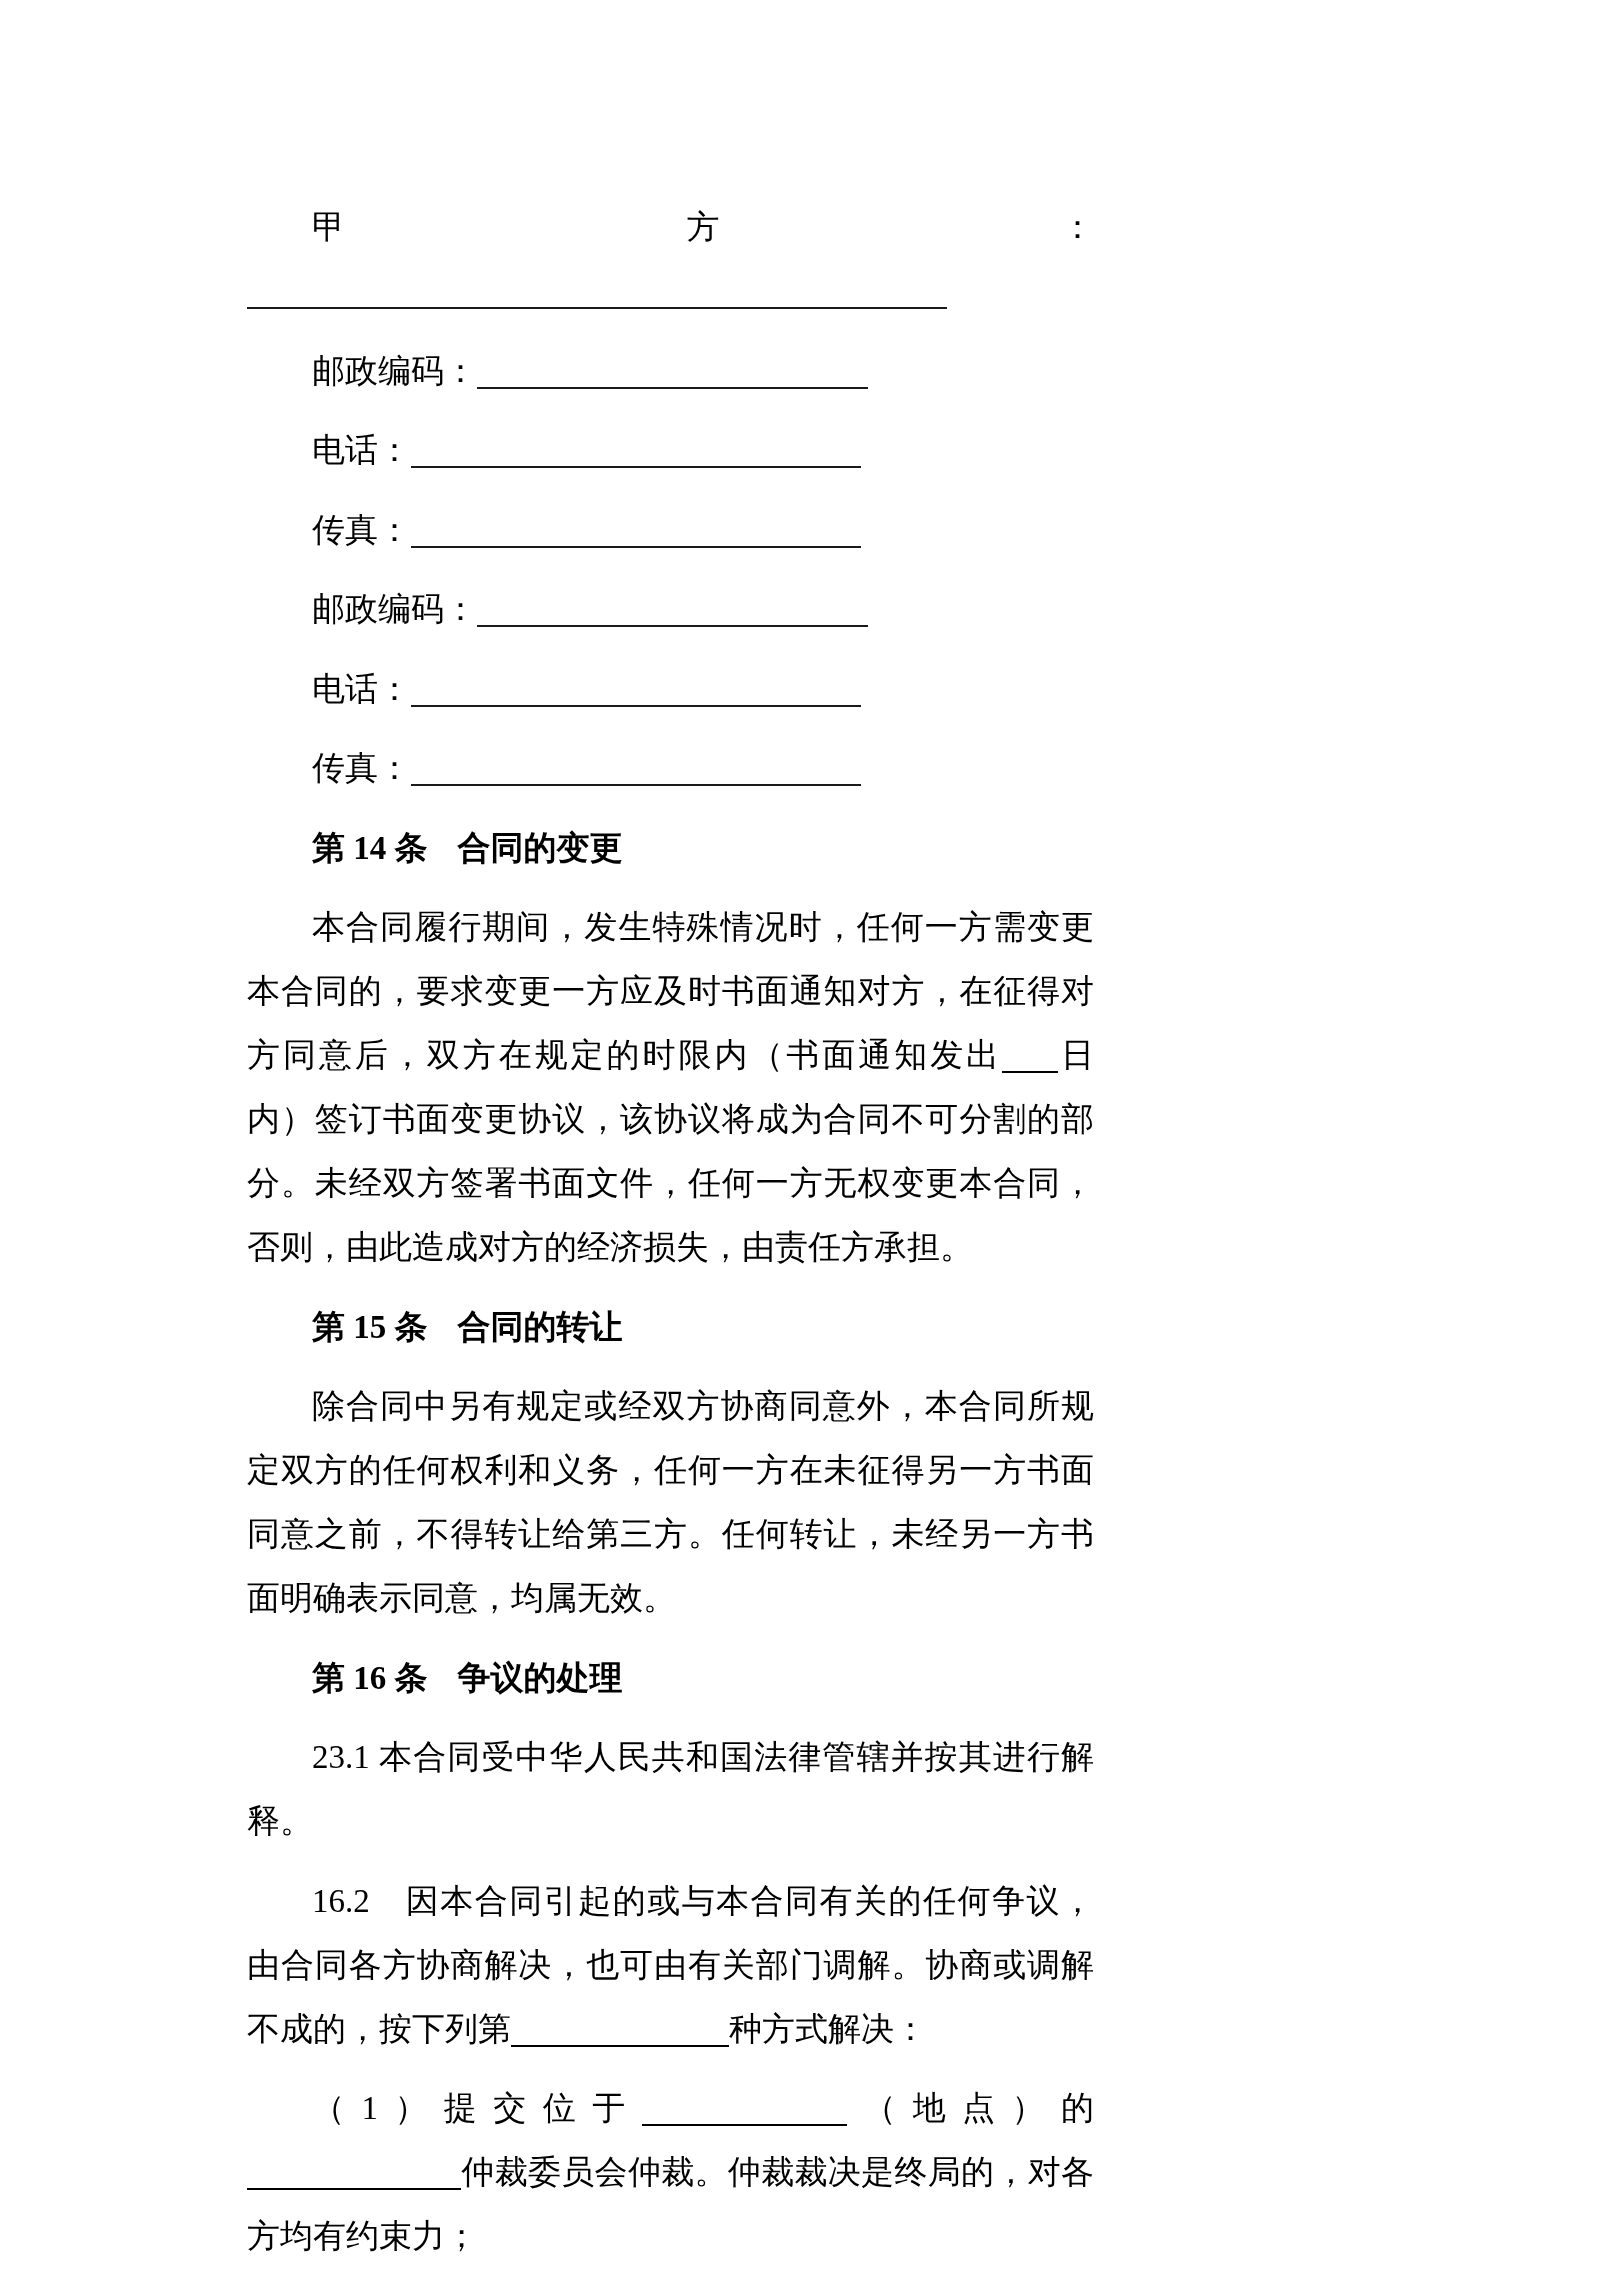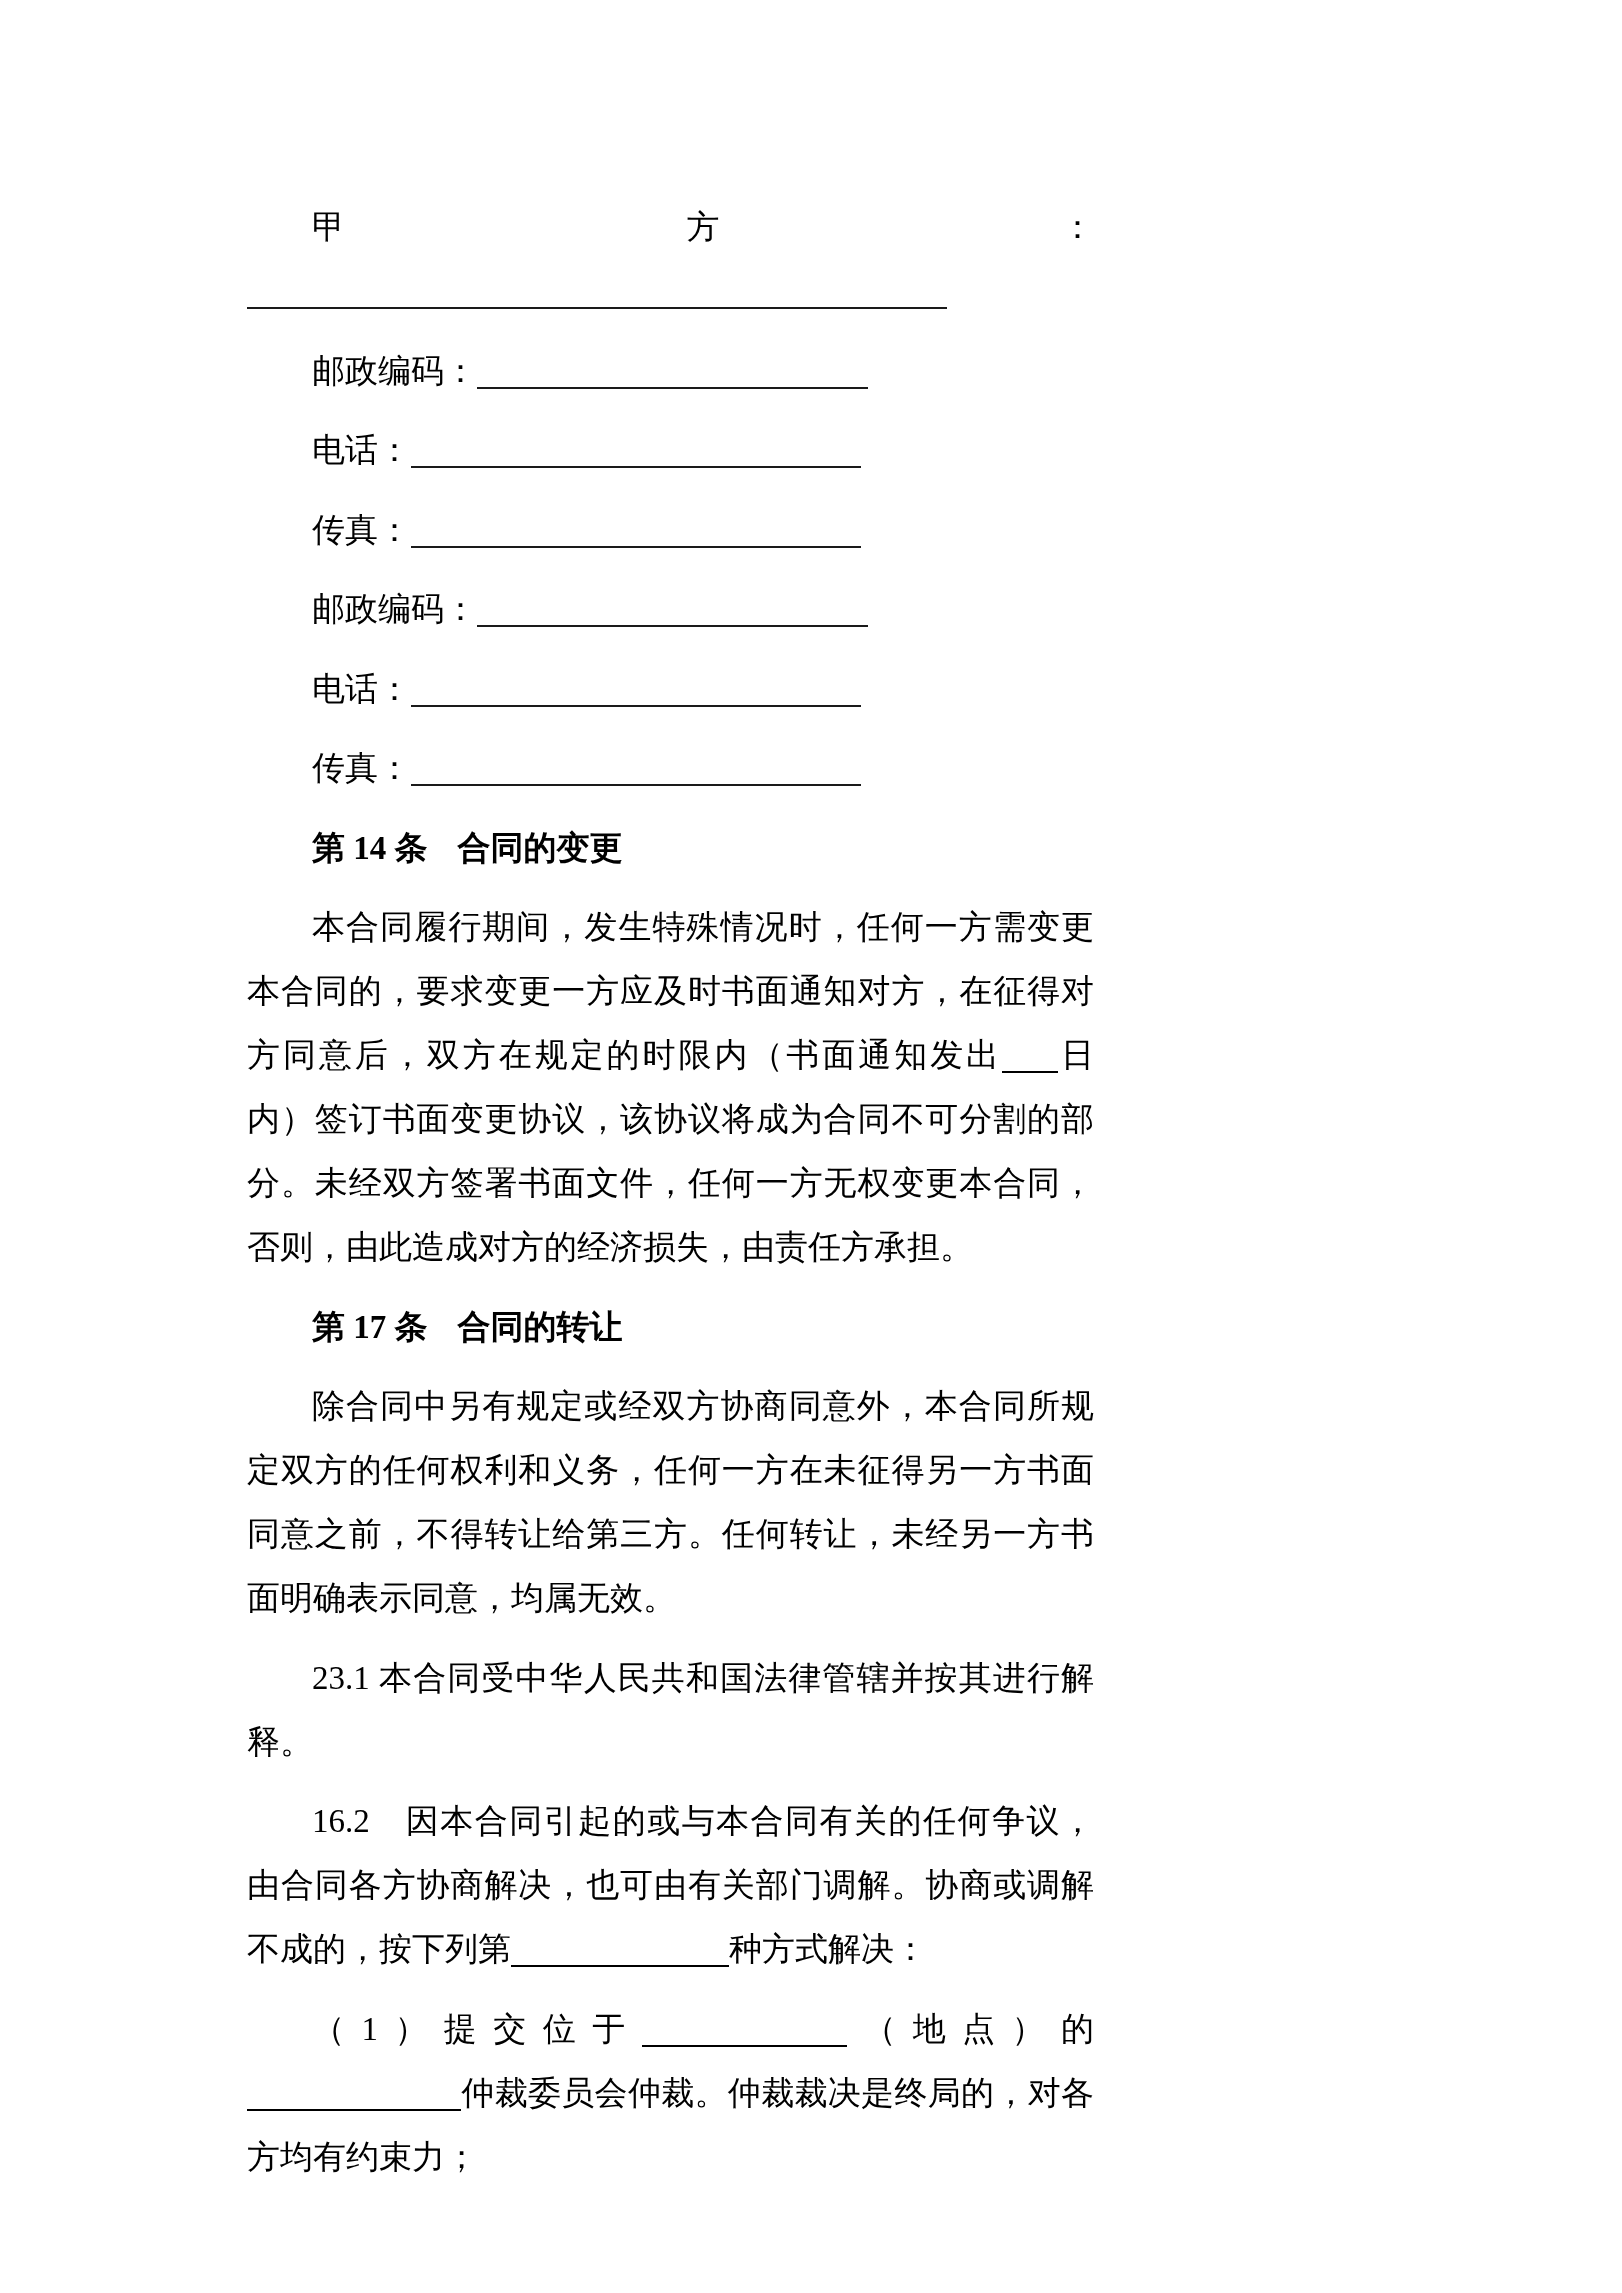--- a/index.html
+++ b/index.html
@@ -48,20 +48,21 @@
   <div>
       <div class="block field-line"><span>甲方：</span><span class="blank" style="width: 700px;"></span></div>
       <div class="block field-line"><span>邮政编码：</span><span class="blank" style="width: 391px;"></span></div>
       <div class="block field-line"><span>电话：</span><span class="blank" style="width: 450px;"></span></div>
       <div class="block field-line"><span>传真：</span><span class="blank" style="width: 450px;"></span></div>
       <div class="block field-line"><span>邮政编码：</span><span class="blank" style="width: 391px;"></span></div>
       <div class="block field-line"><span>电话：</span><span class="blank" style="width: 450px;"></span></div>
       <div class="block field-line"><span>传真：</span><span class="blank" style="width: 450px;"></span></div>
       <div class="block heading"><span class="num">第 14 条</span><span class="title">合同的变更</span></div>
       <div class="block para"><span>本合同履行期间，发生特殊情况时，任何一方需变更本合同的，要求变更一方应及时书面通知对方，在征得对方同意后，双方在规定的时限内（书面通知发出</span><span class="blank" style="width: 56px;"></span><span>日内）签订书面变更协议，该协议将成为合同不可分割的部分。未经双方签署书面文件，任何一方无权变更本合同，否则，由此造成对方的经济损失，由责任方承担。</span></div>
-      <div class="block heading"><span class="num">第 17 条</span><span class="title">合同的转让</span></div>
+      <div class="block heading"><span class="num">第 15 条</span><span class="title">合同的转让</span></div>
       <div class="block para"><span>除合同中另有规定或经双方协商同意外，本合同所规定双方的任何权利和义务，任何一方在未征得另一方书面同意之前，不得转让给第三方。任何转让，未经另一方书面明确表示同意，均属无效。</span></div>
+      <div class="block heading"><span class="num">第 16 条</span><span class="title">争议的处理</span></div>
       <div class="block para"><span>23.1 本合同受中华人民共和国法律管辖并按其进行解释。</span></div>
       <div class="block para"><span>16.2　因本合同引起的或与本合同有关的任何争议，由合同各方协商解决，也可由有关部门调解。协商或调解不成的，按下列第</span><span class="blank" style="width: 218px;"></span><span>种方式解决：</span></div>
       <div class="block para"><span>（1）提交位于</span><span class="blank" style="width: 205px;"></span><span>（地点）的</span><span class="blank" style="width: 214px;"></span><span>仲裁委员会仲裁。仲裁裁决是终局的，对各方均有约束力；</span></div>
     </div>
 </div>
 
 
 </body></html>

